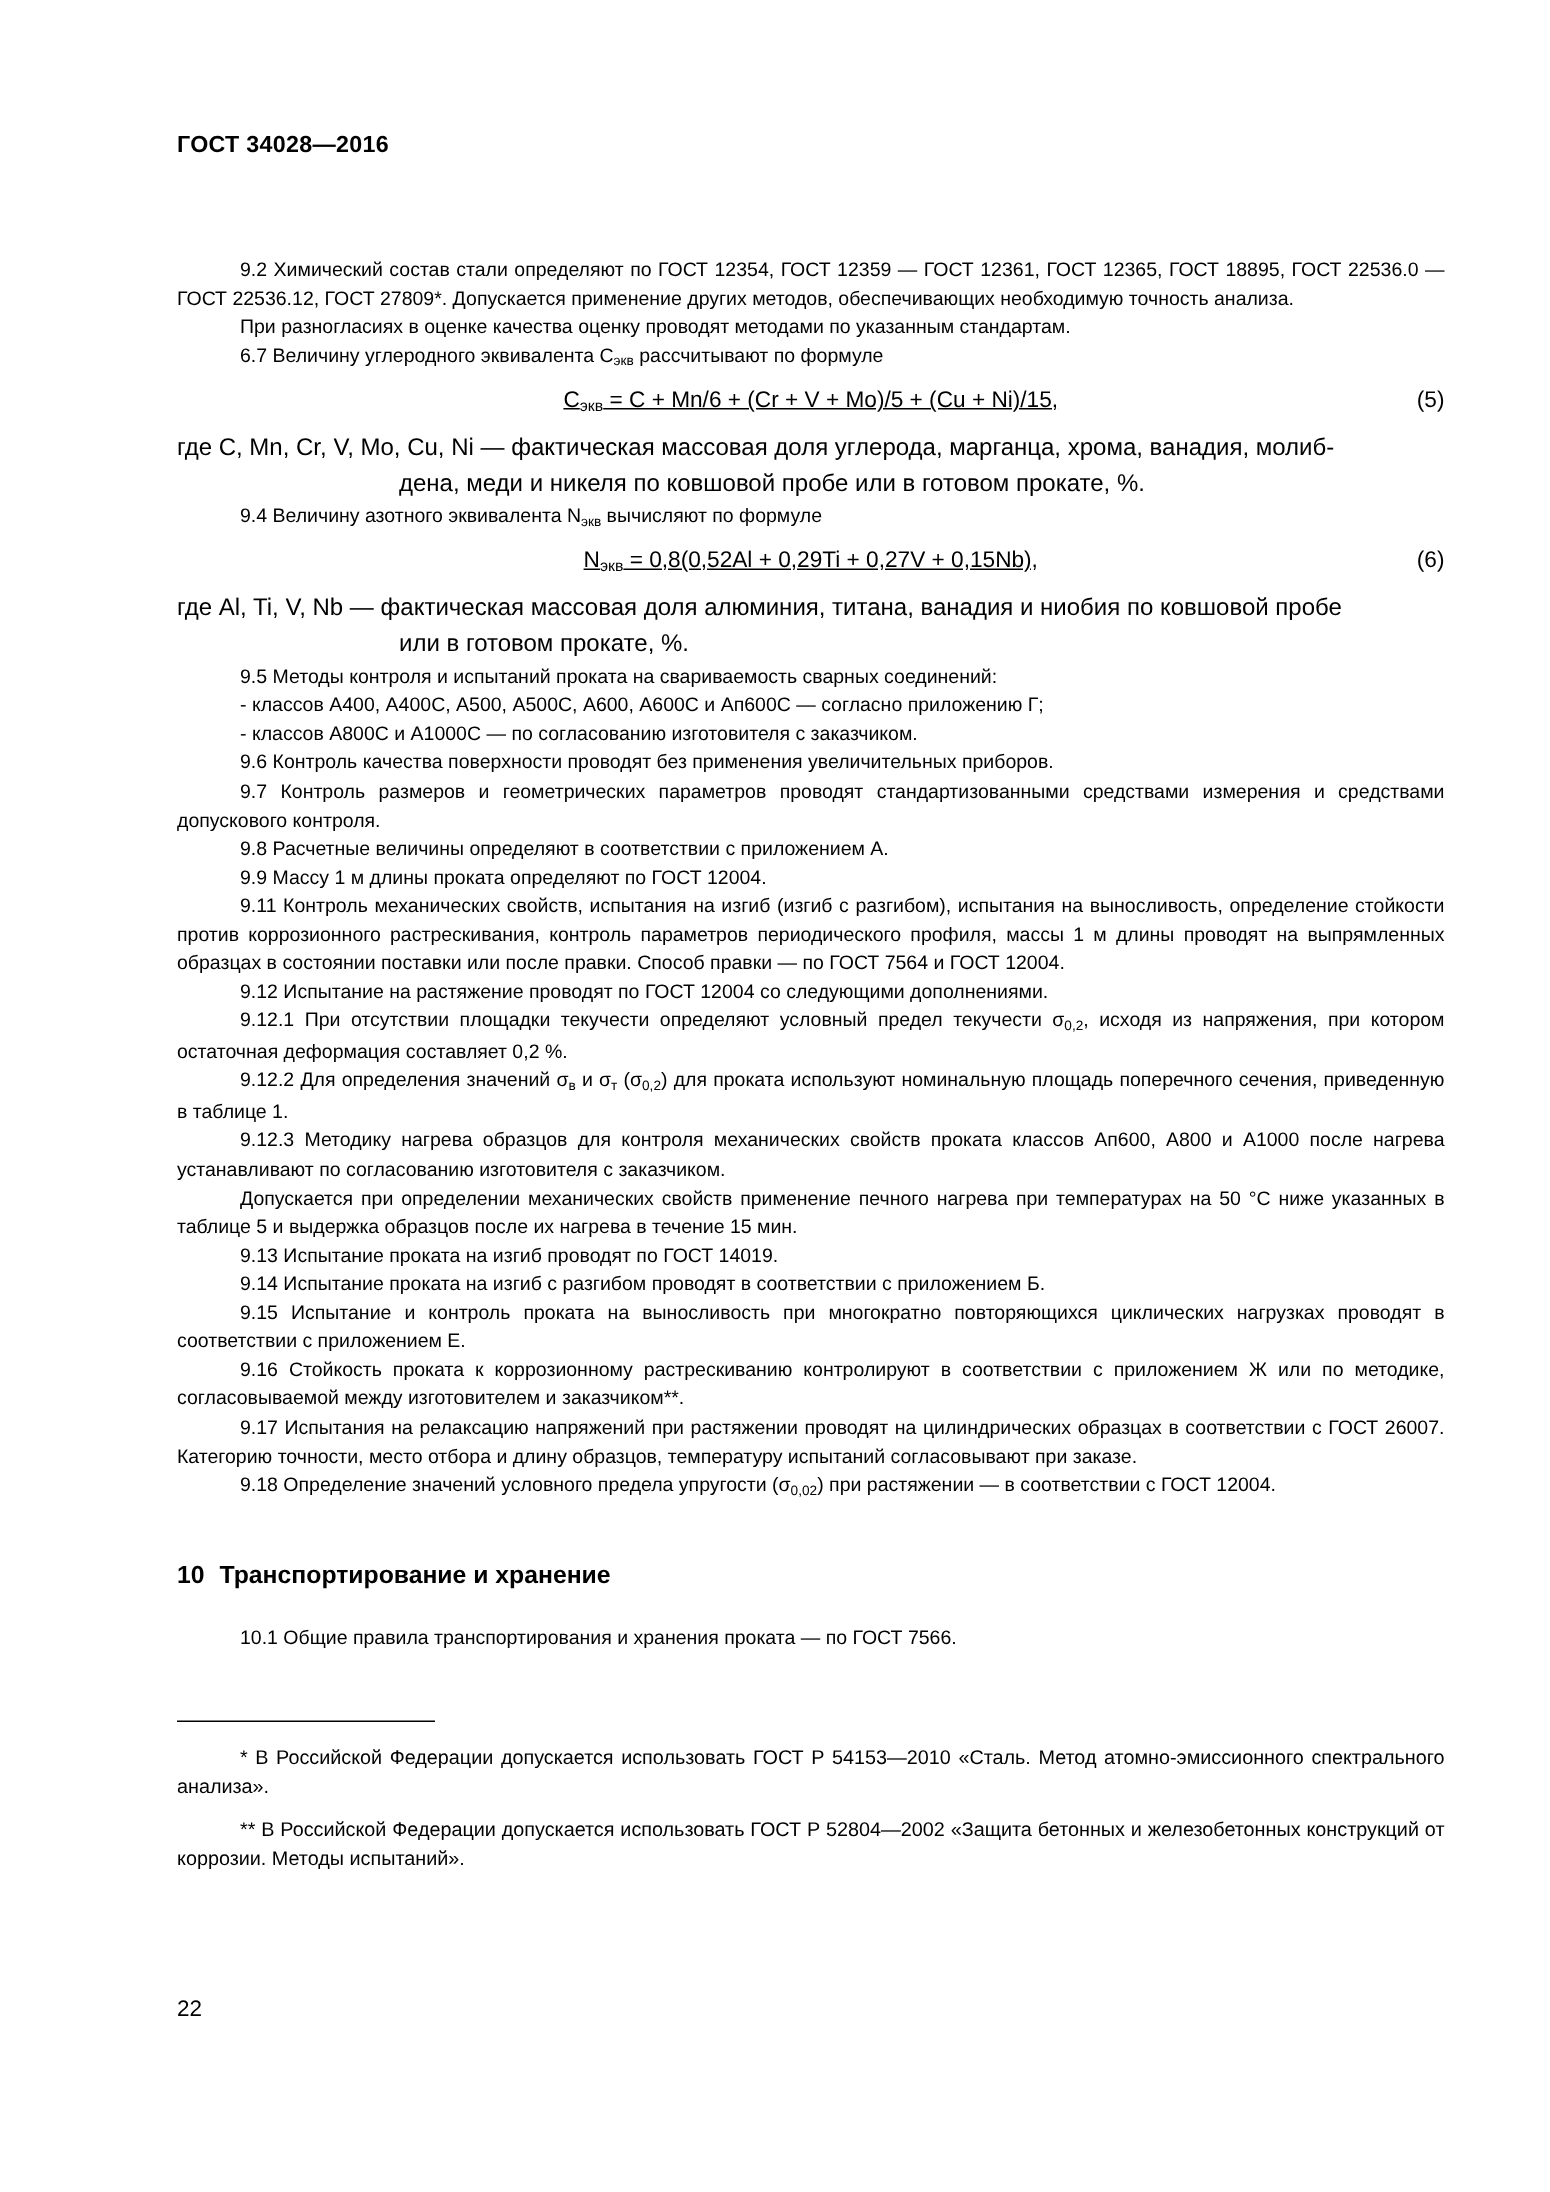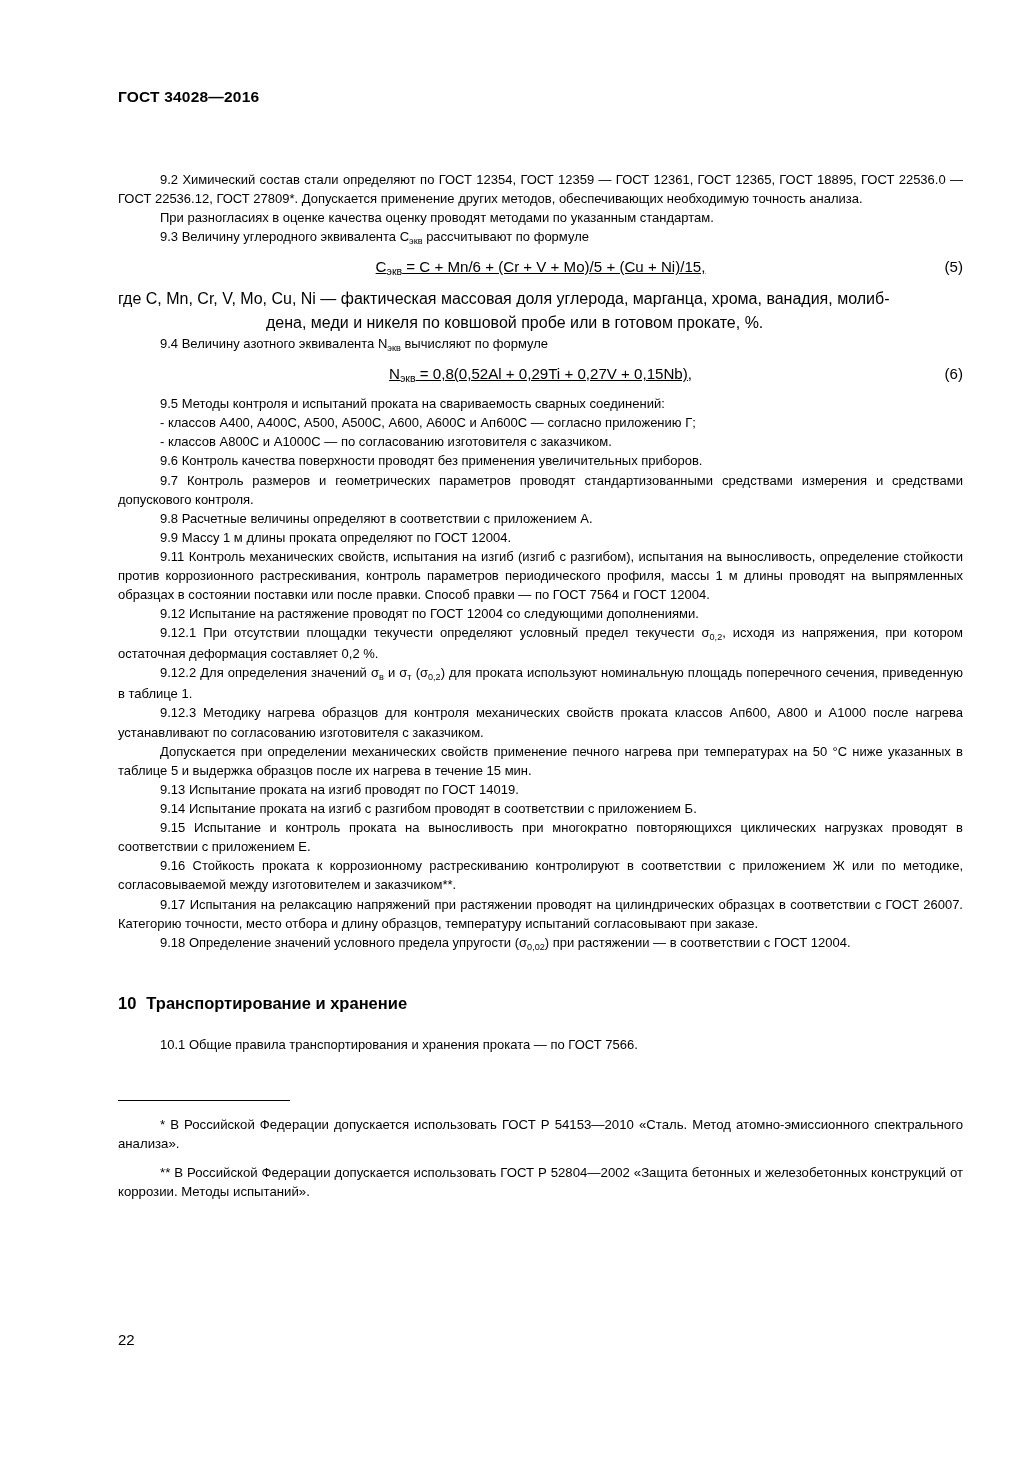--- a/index.html
+++ b/index.html
@@ -102,39 +102,43 @@
 
 <div class="page">
 
   <div class="content">
 
     <div class="doc-header">ГОСТ 34028—2016</div>
 
     <p class="indent">9.2  Химический состав стали определяют по ГОСТ 12354, ГОСТ 12359 — ГОСТ 12361, ГОСТ 12365, ГОСТ 18895, ГОСТ 22536.0 — ГОСТ 22536.12, ГОСТ 27809*. Допускается применение других методов, обеспечивающих необходимую точность анализа.</p>
     <p class="indent">При разногласиях в оценке качества оценку проводят методами по указанным стандартам.</p>
 
-    <p class="indent"><span>9.3  Величину углеродного эквивалента C</span><sub>экв</sub><span> рассчитывают по формуле</span></p>
+    <p class="indent"><span>6.7  Величину углеродного эквивалента C</span><sub>экв</sub><span> рассчитывают по формуле</span></p>
 
     <div class="formula-row">
       <span>C</span><sub>экв</sub><span> = C + Mn/6 + (Cr + V + Mo)/5 + (Cu + Ni)/15,</span>
       <span class="num">(5)</span>
     </div>
 
     <div class="where-block">
       <span>где C, Mn, Cr, V, Mo, Cu, Ni — фактическая массовая доля углерода, марганца, хрома, ванадия, молиб-</span>
       <span class="where-hang">дена, меди и никеля по ковшовой пробе или в готовом прокате, %.</span>
     </div>
 
     <p class="indent"><span>9.4  Величину азотного эквивалента N</span><sub>экв</sub><span> вычисляют по формуле</span></p>
 
     <div class="formula-row">
       <span>N</span><sub>экв</sub><span> = 0,8(0,52Al + 0,29Ti + 0,27V + 0,15Nb),</span>
       <span class="num">(6)</span>
     </div>
 
+    <div class="where-block">
+      <span>где Al, Ti, V, Nb — фактическая массовая доля алюминия, титана, ванадия и ниобия по ковшовой пробе</span>
+      <span class="where-hang">или в готовом прокате, %.</span>
+    </div>
 
     <p class="indent">9.5  Методы контроля и испытаний проката на свариваемость сварных соединений:</p>
     <p class="indent">- классов А400, А400С, А500, А500С, А600, А600С и Ап600С — согласно приложению Г;</p>
     <p class="indent">- классов А800С и А1000С — по согласованию изготовителя с заказчиком.</p>
     <p class="indent">9.6  Контроль качества поверхности проводят без применения увеличительных приборов.</p>
     <p class="indent">9.7  Контроль размеров и геометрических параметров проводят стандартизованными средствами измерения и средствами допускового контроля.</p>
     <p class="indent">9.8  Расчетные величины определяют в соответствии с приложением А.</p>
     <p class="indent">9.9  Массу 1 м длины проката определяют по ГОСТ 12004.</p>
     <p class="indent">9.11  Контроль механических свойств, испытания на изгиб (изгиб с разгибом), испытания на выносливость, определение стойкости против коррозионного растрескивания, контроль параметров периодического профиля, массы 1 м длины проводят на выпрямленных образцах в состоянии поставки или после правки. Способ правки — по ГОСТ 7564 и ГОСТ 12004.</p>
     <p class="indent">9.12  Испытание на растяжение проводят по ГОСТ 12004 со следующими дополнениями.</p>

